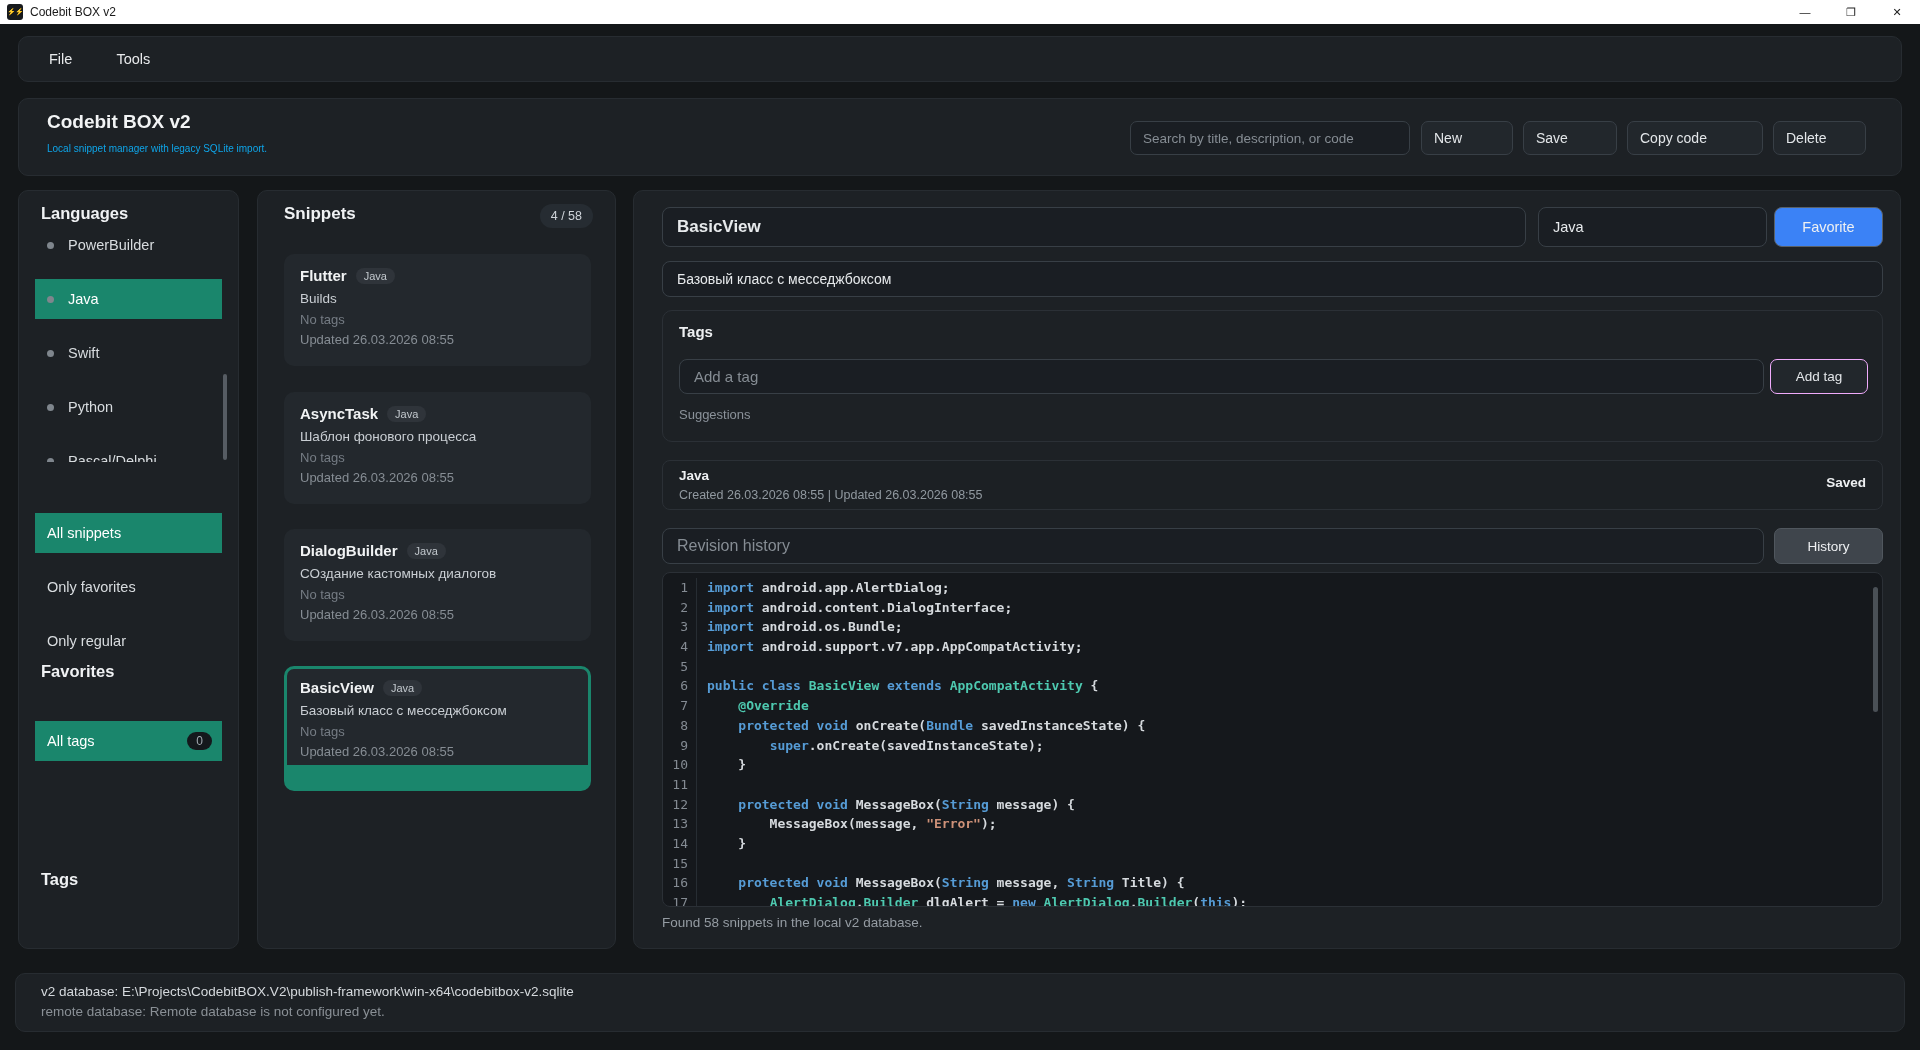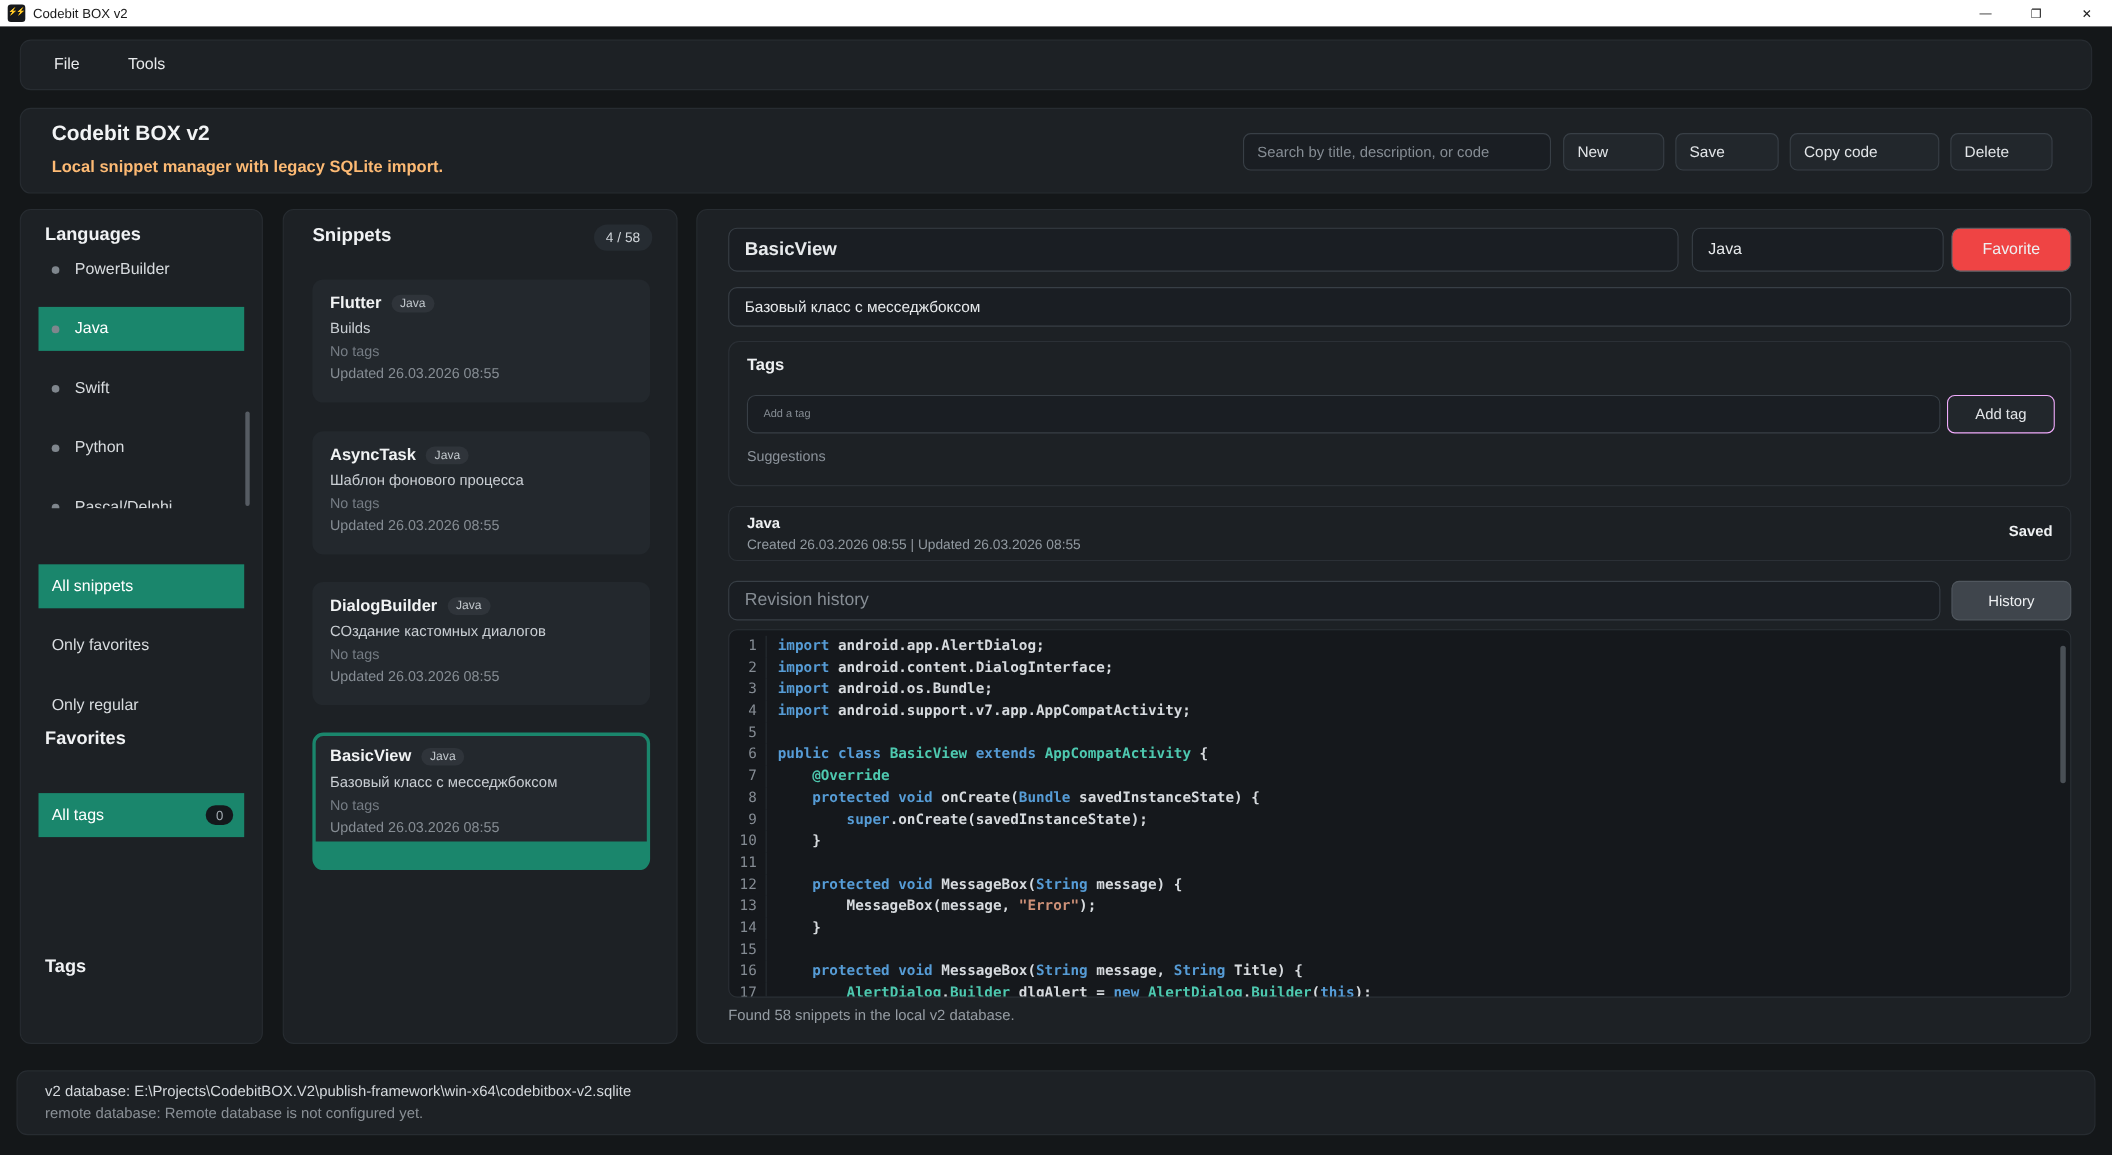--- a/index.html
+++ b/index.html
@@ -17,21 +17,21 @@
   
   .panel { position:absolute; background:#1d2125; border:1px solid #272c31; border-radius:10px; }
 
   
   .menubar { left:18px; top:36px; width:1884px; height:46px; display:flex; align-items:center; padding-left:22px; gap:28px; }
   .menu-item { color:#e8eaec; font-size:14.5px; padding:4px 8px; border-radius:4px; }
 
   
   .header { left:18px; top:98px; width:1884px; height:78px; }
   .h-title { position:absolute; left:28px; top:12px; font-size:19px; font-weight:bold; color:#f2f4f5; }
-  .h-sub { position:absolute; left:28px; top:44px; font-size:15px; color:#fdba74;font-weight:bold; }
+  .h-sub { position:absolute; left:28px; top:44px; font-size:10px; color:#0ea5e9; }
   .search-input { position:absolute; left:1111px; top:22px; width:280px; height:34px; background:#1a1e23; border:1px solid #383f46; border-radius:7px; color:#e4e7ea; font-size:13.5px; padding:0 12px; font-family:"Liberation Sans", sans-serif; }
   .search-input::placeholder { color:#868d94; }
   .hbtns { position:absolute; left:1402px; top:22px; display:flex; }
   .hbtn { height:34px; background:#22272c; border:1px solid #383f46; border-radius:7px; color:#e3e6e9; font-size:14px; text-align:left; padding:0 12px; font-family:"Liberation Sans", sans-serif; }
 
   
   .sidebar { left:18px; top:190px; width:221px; height:759px; }
   .sb-head { position:absolute; left:22px; font-size:16.5px; font-weight:bold; color:#f0f2f4; }
   .lang-list { position:absolute; left:0; top:34px; width:100%; height:237px; overflow:hidden; }
   .sb-row { height:40px; margin:0 16px 14px 16px; display:flex; align-items:center; font-size:14.5px; color:#d8dcdf; padding-left:12px; }
@@ -54,25 +54,25 @@
   .c-desc { margin-top:7px; font-size:13.5px; color:#c9ced3; }
   .c-tags { margin-top:6px; font-size:13px; color:#757c84; }
   .c-upd { margin-top:5px; font-size:13px; color:#868d94; }
 
   
   .main { left:633px; top:190px; width:1268px; height:759px; }
   .inp { position:absolute; background:#1a1e23; border:1px solid #383f46; border-radius:8px; color:#e7eaec; font-family:"Liberation Sans", sans-serif; padding:0 14px; }
   .inp::placeholder { color:#868d94; }
   .title-inp { left:28px; top:16px; width:864px; height:40px; font-size:17px; font-weight:bold; }
   .lang-sel { left:904px; top:16px; width:229px; height:40px; font-size:14.5px; display:flex; align-items:center; }
-  .fav-btn { position:absolute; left:1140px; top:16px; width:109px; height:40px; background:#ef4444; border:1px solid #5a6167; border-radius:8px; color:#eef0f2; font-size:14.5px; font-family:"Liberation Sans", sans-serif; }
+  .fav-btn { position:absolute; left:1140px; top:16px; width:109px; height:40px; background:#3b82f6; border:1px solid #5a6167; border-radius:8px; color:#eef0f2; font-size:14.5px; font-family:"Liberation Sans", sans-serif; }
   .desc-inp { left:28px; top:70px; width:1221px; height:36px; font-size:14px; }
   .tags-card { position:absolute; left:28px; top:119px; width:1221px; height:132px; border:1px solid #2b3036; border-radius:10px; }
   .tags-title { position:absolute; left:16px; top:12px; font-size:15px; font-weight:bold; color:#eef0f2; }
-  .tag-inp { left:16px; top:48px; width:1085px; height:35px; font-size:10px; }
+  .tag-inp { left:16px; top:48px; width:1085px; height:35px; font-size:15px; }
   .addtag-btn { position:absolute; left:1107px; top:48px; width:98px; height:35px; background:#22272c; border:1px solid #f0abfc; border-radius:7px; color:#e3e6e9; font-size:13.5px; font-family:"Liberation Sans", sans-serif; }
   .suggestions { position:absolute; left:16px; top:96px; font-size:13px; color:#8b929a; }
   .meta-card { position:absolute; left:28px; top:269px; width:1221px; height:50px; background:#1c2024; border:1px solid #2b3036; border-radius:8px; }
   .meta-lang { position:absolute; left:16px; top:7px; font-size:13.5px; font-weight:bold; color:#eef0f2; }
   .meta-dates { position:absolute; left:16px; top:27px; font-size:12.5px; color:#9199a0; }
   .meta-status { position:absolute; right:16px; top:14px; font-size:13.5px; font-weight:bold; color:#eef0f2; }
   .rev-inp { left:28px; top:337px; width:1102px; height:36px; font-size:16px; }
   .hist-btn { position:absolute; left:1140px; top:337px; width:109px; height:36px; background:#3f454c; border:1px solid #50575e; border-radius:7px; color:#eef0f2; font-size:13.5px; font-family:"Liberation Sans", sans-serif; }
 
   .code { position:absolute; left:28px; top:381px; width:1221px; height:335px; background:#15181c; border:1px solid #2b3036; border-radius:8px; overflow:hidden; padding-top:5px; }

